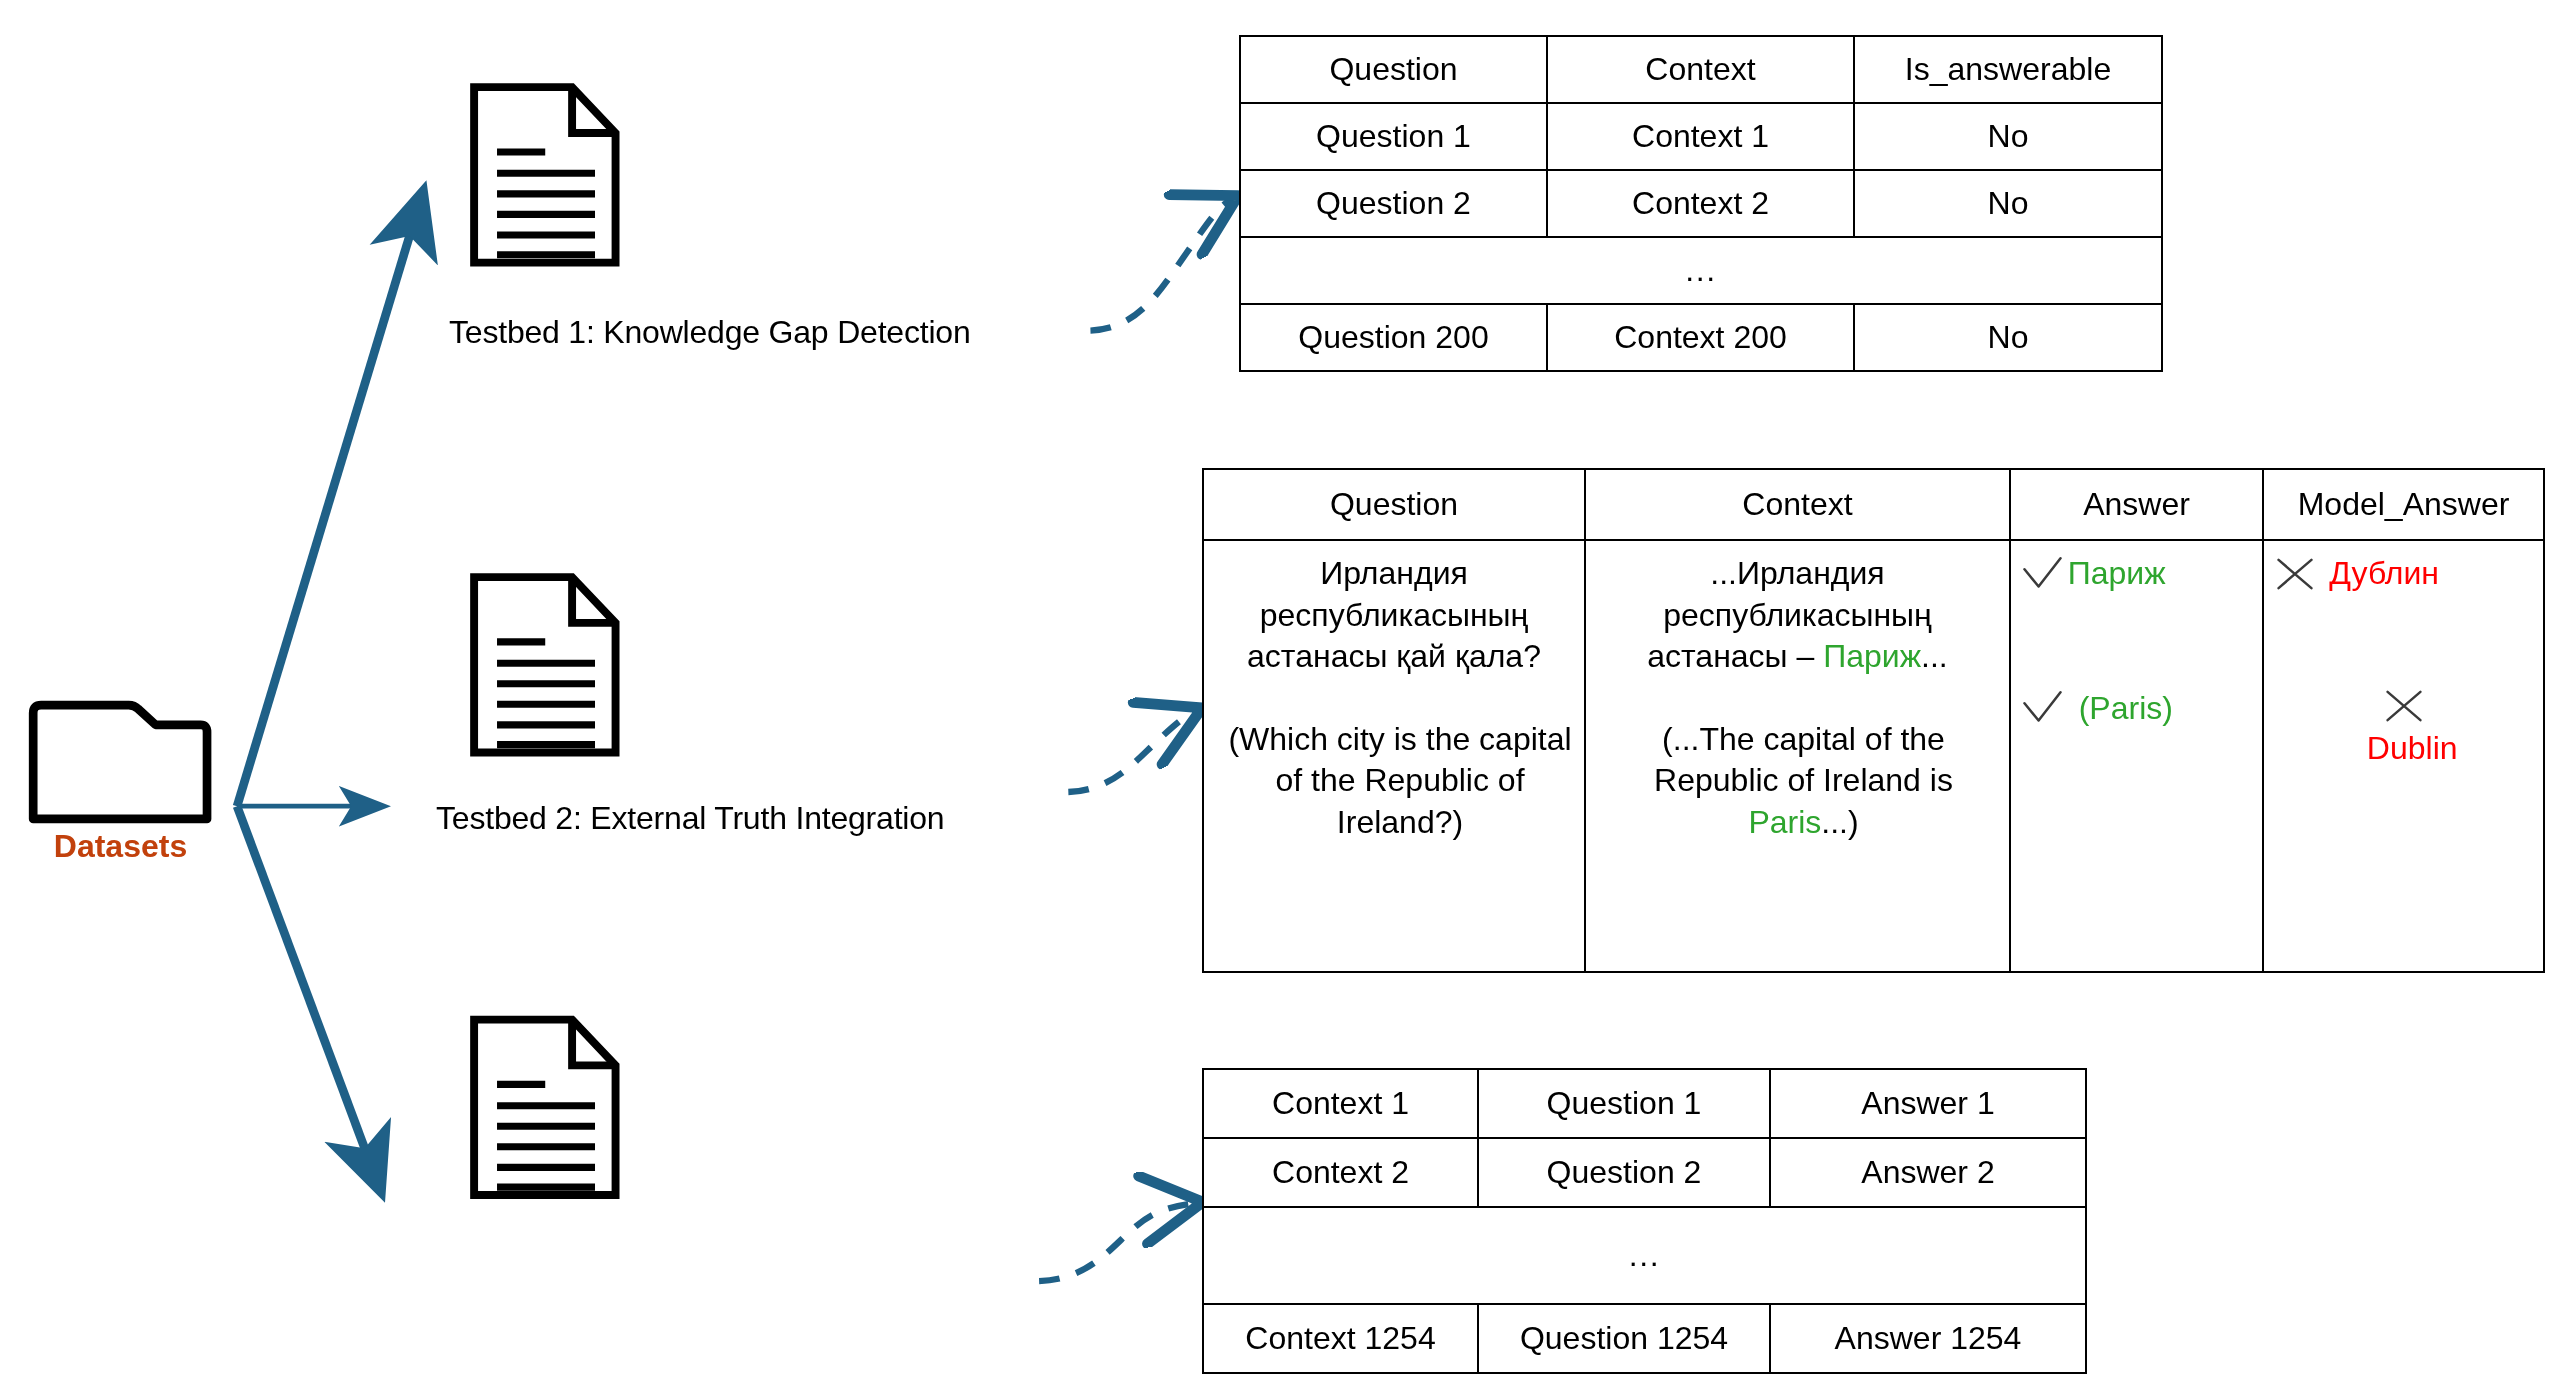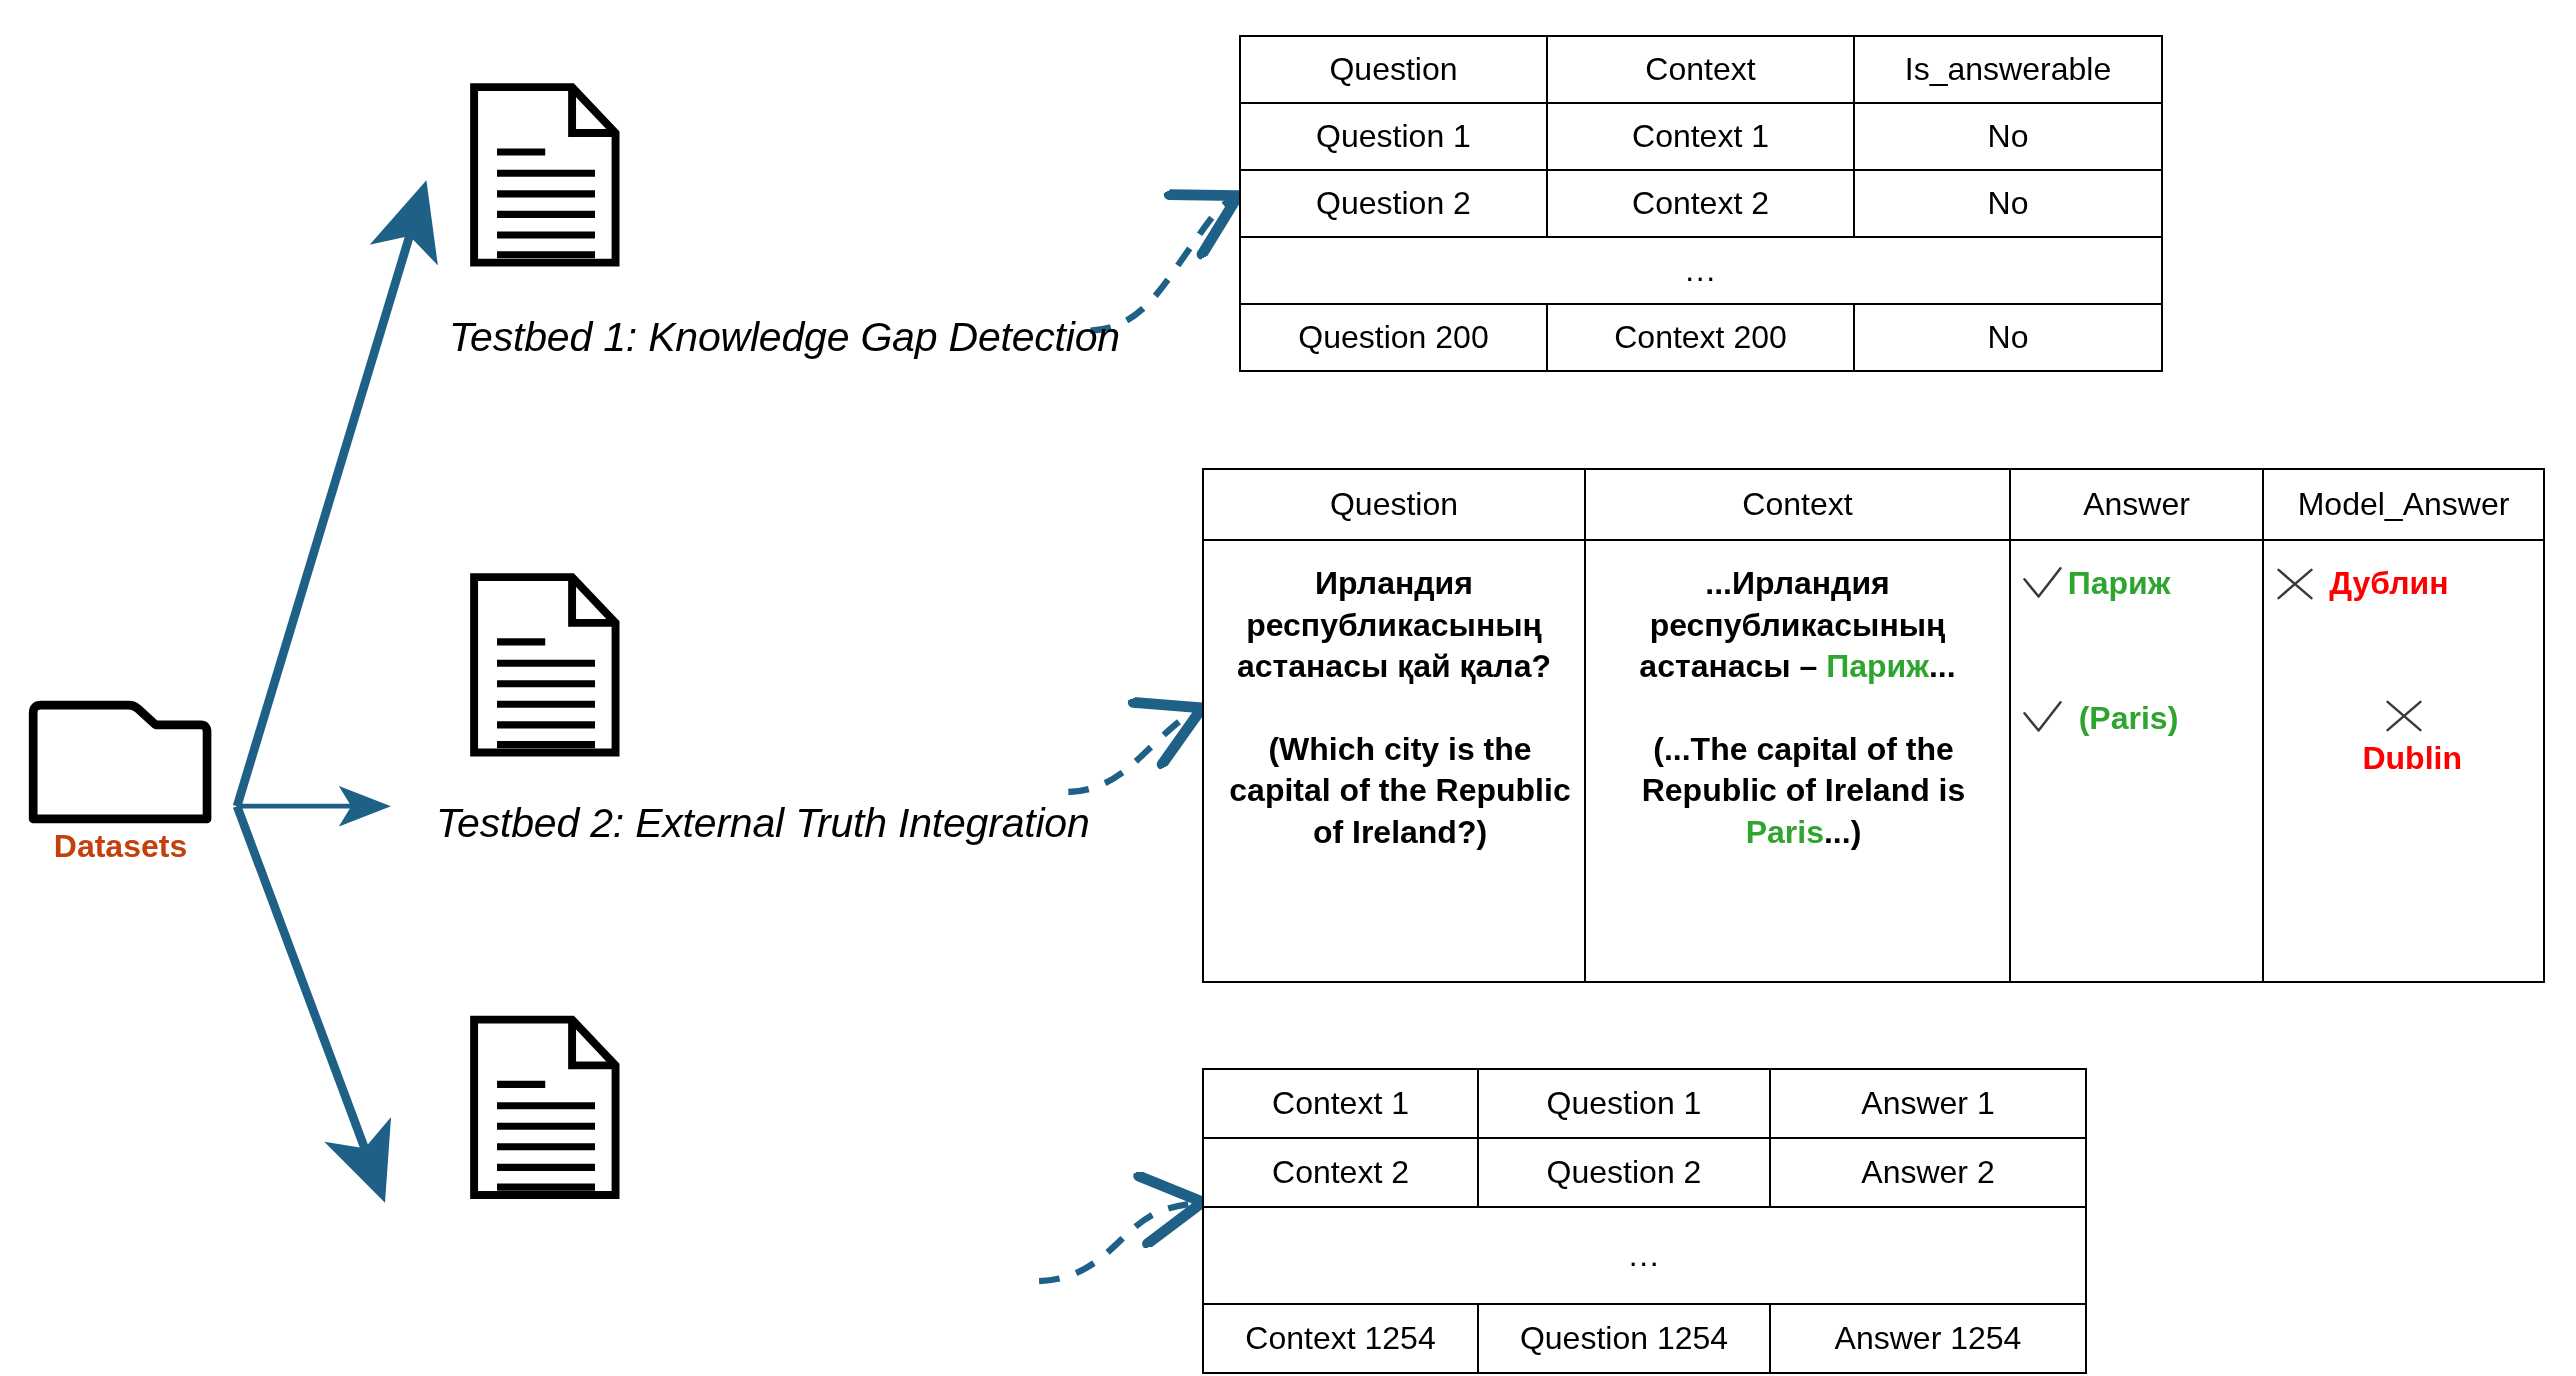--- a/index.html
+++ b/index.html
@@ -18,25 +18,24 @@
     font-size:32px;
     font-weight:700;
     color:#c2410c;
     text-align:center;
     white-space:nowrap;
   }
 
   
   .tb-label{
     position:absolute;
-    font-size:41px;
+    font-size:32px;
     color:#000;
     white-space:nowrap;
     letter-spacing:-0.2px;
-    font-style:italic;
   }
 
   
   table.diag{
     position:absolute;
     border-collapse:collapse;
     background:#0f172a;
     table-layout:fixed;
   }
   table.diag td{
@@ -56,21 +55,21 @@
   #table1 col.c2{width:307px;}
   #table1 col.c3{width:308px;}
   
   #table2{left:1202px;top:468px;width:1342px;}
   #table2 col.c1{width:382px;}
   #table2 col.c2{width:425px;}
   #table2 col.c3{width:253px;}
   #table2 col.c4{width:281px;}
   #table2 td{font-size:32px;padding:11px 11px;}
   #table2 td.hdr{height:47px;}
-  #table2 td.body{height:407px;vertical-align:top;padding-top:22px;font-weight:bold;}
+  #table2 td.body{height:407px;vertical-align:top;padding-top:12px;}
   
   #table3{left:1202px;top:1068px;width:883px;}
   #table3 col.c1{width:275px;}
   #table3 col.c2{width:292px;}
   #table3 col.c3{width:316px;}
   #table3 td{height:51px;font-size:32px;}
 
   .ellipsis-cell{font-size:32px;letter-spacing:1.6px;}
 
   .green{color:#2EA52E;}

